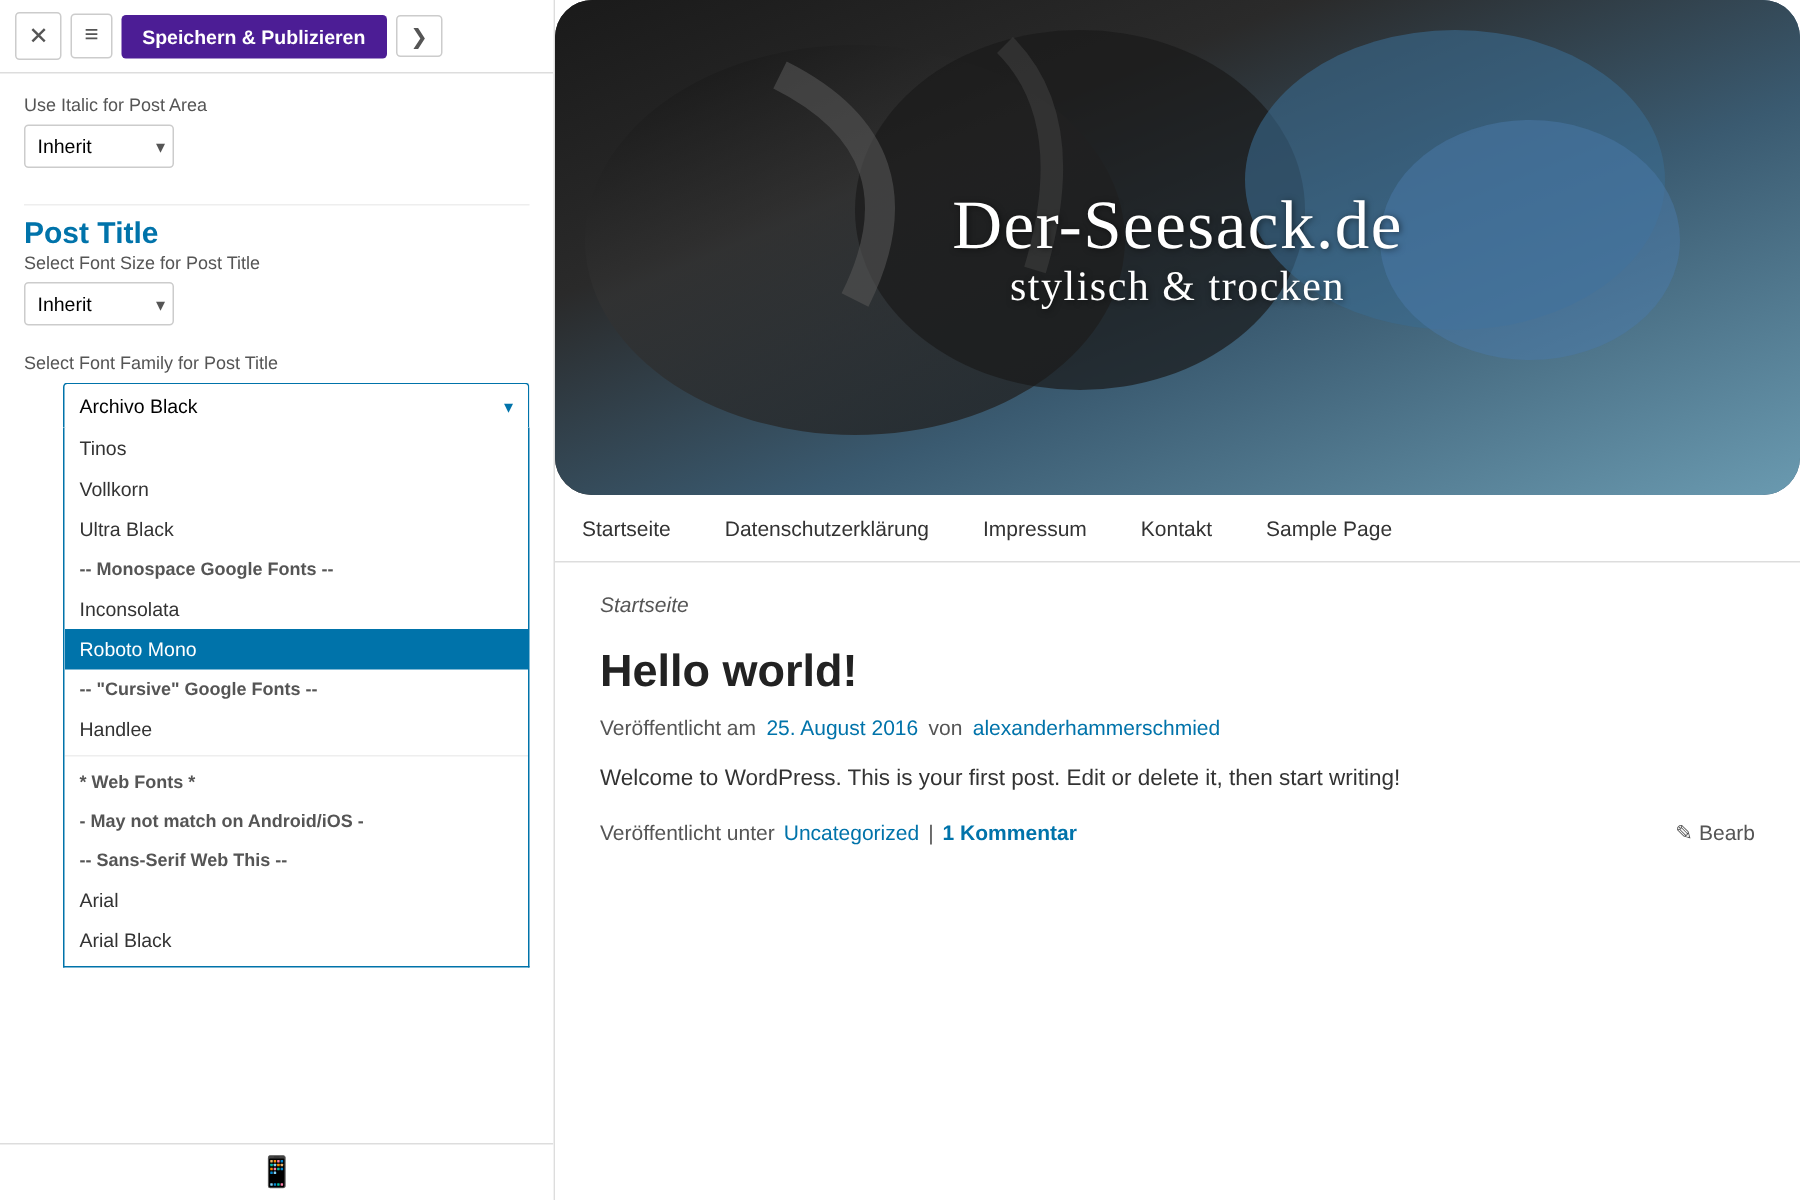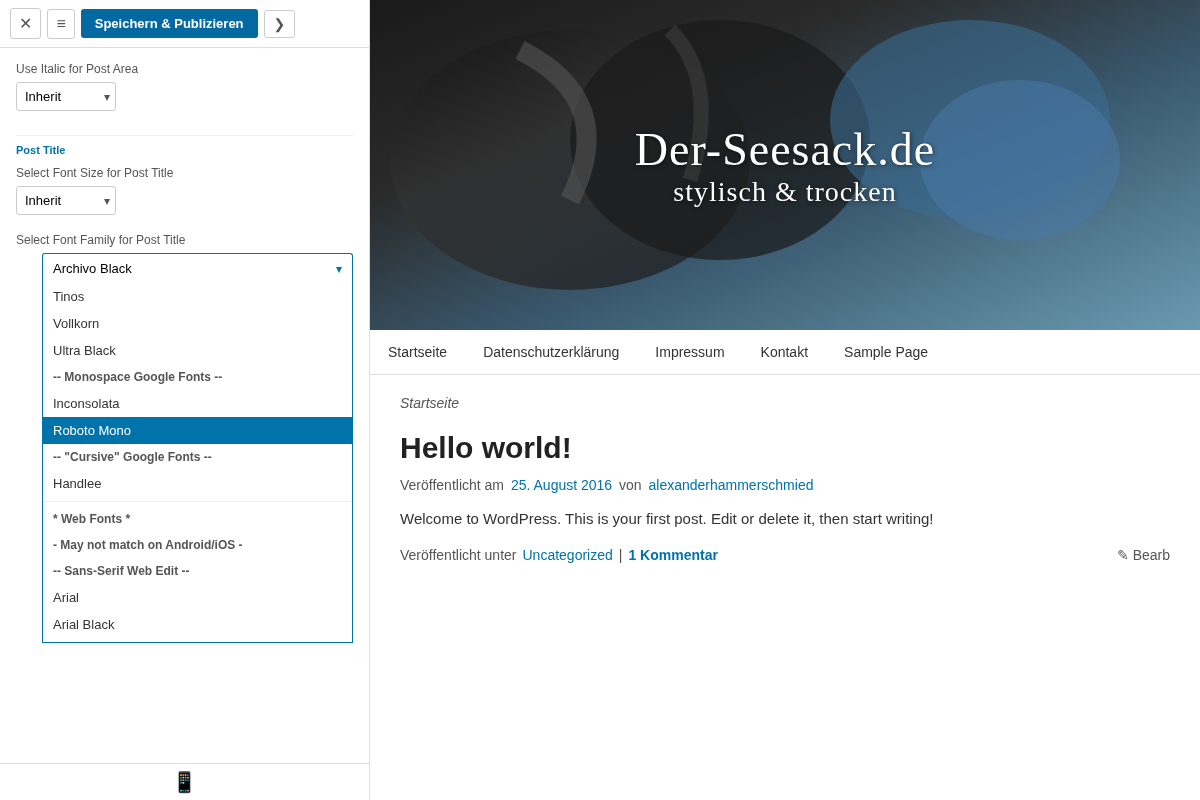--- a/index.html
+++ b/index.html
@@ -36,21 +36,21 @@
     }
     .toolbar-btn.close-btn {
       font-size: 16px;
       color: #555;
     }
     .toolbar-btn.menu-btn {
       font-size: 16px;
       color: #555;
     }
     .publish-btn {
-      background: #0369a1;
+      background: #4c1d95;
       color: #fff;
       border: none;
       border-radius: 3px;
       padding: 7px 14px;
       cursor: pointer;
       font-size: 13px;
       font-weight: bold;
     }
     .arrow-btn {
       border: 1px solid #ccc;
@@ -97,24 +97,23 @@
       position: absolute;
       right: 6px;
       top: 50%;
       transform: translateY(-50%);
       pointer-events: none;
       font-size: 12px;
       color: #555;
     }
 
     .section-title {
-      font-size: 11px;
+      font-size: 20px;
       font-weight: bold;
       color: #0073aa;
-      margin-bottom: 10px;
       margin-top: 8px;
     }
 
     .font-dropdown-container {
       position: relative;
       margin-bottom: 0;
       padding-left: 26px;
     }
 
     .font-select-box {
@@ -177,20 +176,21 @@
     .site-header {
       width: 100%;
       height: 330px;
       background: linear-gradient(135deg, #2c2c2c 0%, #444 40%, #3a6080 70%, #5a8aaa 100%);
       position: relative;
       overflow: hidden;
       display: flex;
       align-items: center;
       justify-content: center;
       flex-direction: column;
+      border-radius: 25px;
     }
 
     .site-header-overlay {
       position: absolute;
       inset: 0;
       background: rgba(0,0,0,0.25);
     }
 
     .site-title-text {
       position: relative;
@@ -381,21 +381,21 @@
           <div class="dropdown-item">Vollkorn</div>
           <div class="dropdown-item">Ultra Black</div>
           <div class="dropdown-item group-label">-- Monospace Google Fonts --</div>
           <div class="dropdown-item">Inconsolata</div>
           <div class="dropdown-item selected">Roboto Mono</div>
           <div class="dropdown-item group-label">-- "Cursive" Google Fonts --</div>
           <div class="dropdown-item">Handlee</div>
           <div style="height: 1px; background: rgb(238, 238, 238); margin: 4px 0px;"></div>
           <div class="dropdown-item group-label">* Web Fonts *</div>
           <div class="dropdown-item group-label">- May not match on Android/iOS -</div>
-          <div class="dropdown-item group-label">-- Sans-Serif Web Edit --</div>
+          <div class="dropdown-item group-label">-- Sans-Serif Web This --</div>
           <div class="dropdown-item">Arial</div>
           <div class="dropdown-item">Arial Black</div>
           <div class="dropdown-item">Arial Marrow</div>
         </div>
     </div>
 
   </div>
 
   <div id="bottom-toolbar">
     <span class="mobile-icon">📱</span>

